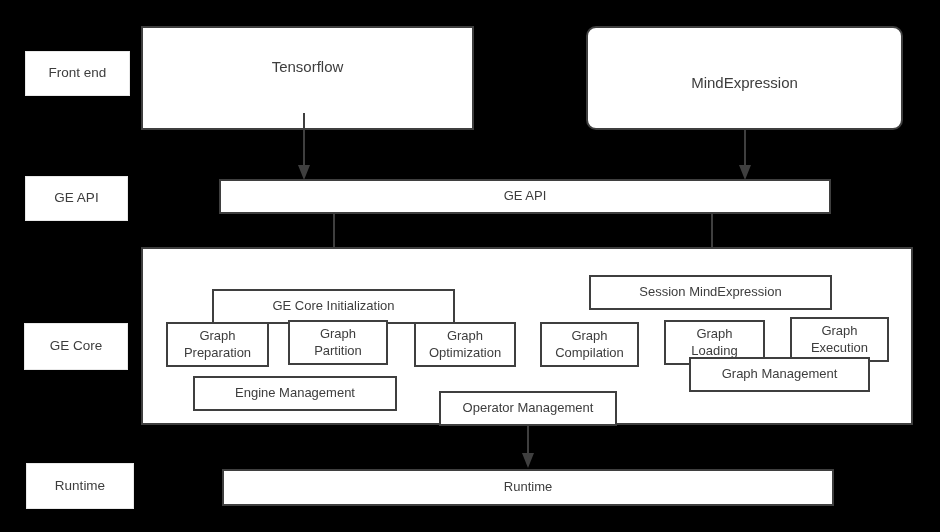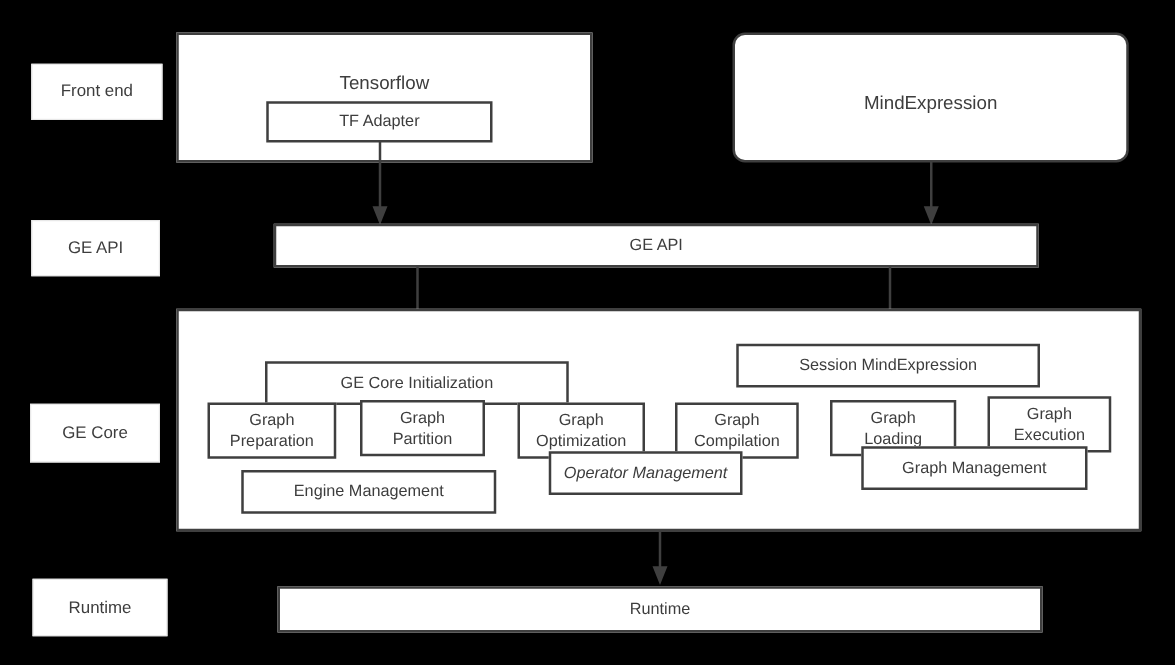--- a/index.html
+++ b/index.html
@@ -70,23 +70,20 @@
   </div>
 
   <div class="box label-box" style="left:26px; top:463px; width:108px; height:46px;">
     <span>Runtime</span>
   </div>
 
   <div class="box container-box" style="left:141px; top:26px; width:333px; height:104px;">
     <div class="container-title" style="top:30px;">Tensorflow</div>
   </div>
 
-  <div class="box" style="left:213px; top:81px; width:181px; height:33px;">
-    <span>TF Adapter</span>
-  </div>
 
   <div class="box container-box" style="left:586px; top:26px; width:317px; height:104px;border-radius:10px;">
     <div class="container-title" style="top:46px;">MindExpression</div>
   </div>
 
   <div class="arrow" style="left:296px; top:113px; width:16px; height:68px;">
     <svg width="16" height="68" viewBox="0 0 16 68">
       <line x1="8" y1="0" x2="8" y2="55" stroke="#3f3f3f" stroke-width="2"></line>
       <polygon points="8,67 2,52 14,52" fill="#3f3f3f"></polygon>
     </svg>
@@ -154,21 +151,21 @@
 
   <div class="box" style="left:790px; top:317px; width:99px; height:45px;">
     <span>Graph
 Execution</span>
   </div>
 
   <div class="box" style="left:193px; top:376px; width:204px; height:35px;">
     <span>Engine Management</span>
   </div>
 
-  <div class="box" style="left:439px; top:361px; width:155px; height:35px;font-style:italic;">
+  <div class="box" style="left:439px; top:391px; width:178px; height:35px;">
     <span>Operator Management</span>
   </div>
 
   <div class="box" style="left:689px; top:357px; width:181px; height:35px;">
     <span>Graph Management</span>
   </div>
 
   <div class="arrow" style="left:520px; top:425px; width:16px; height:44px;">
     <svg width="16" height="44" viewBox="0 0 16 44">
       <line x1="8" y1="0" x2="8" y2="31" stroke="#3f3f3f" stroke-width="2"></line>

